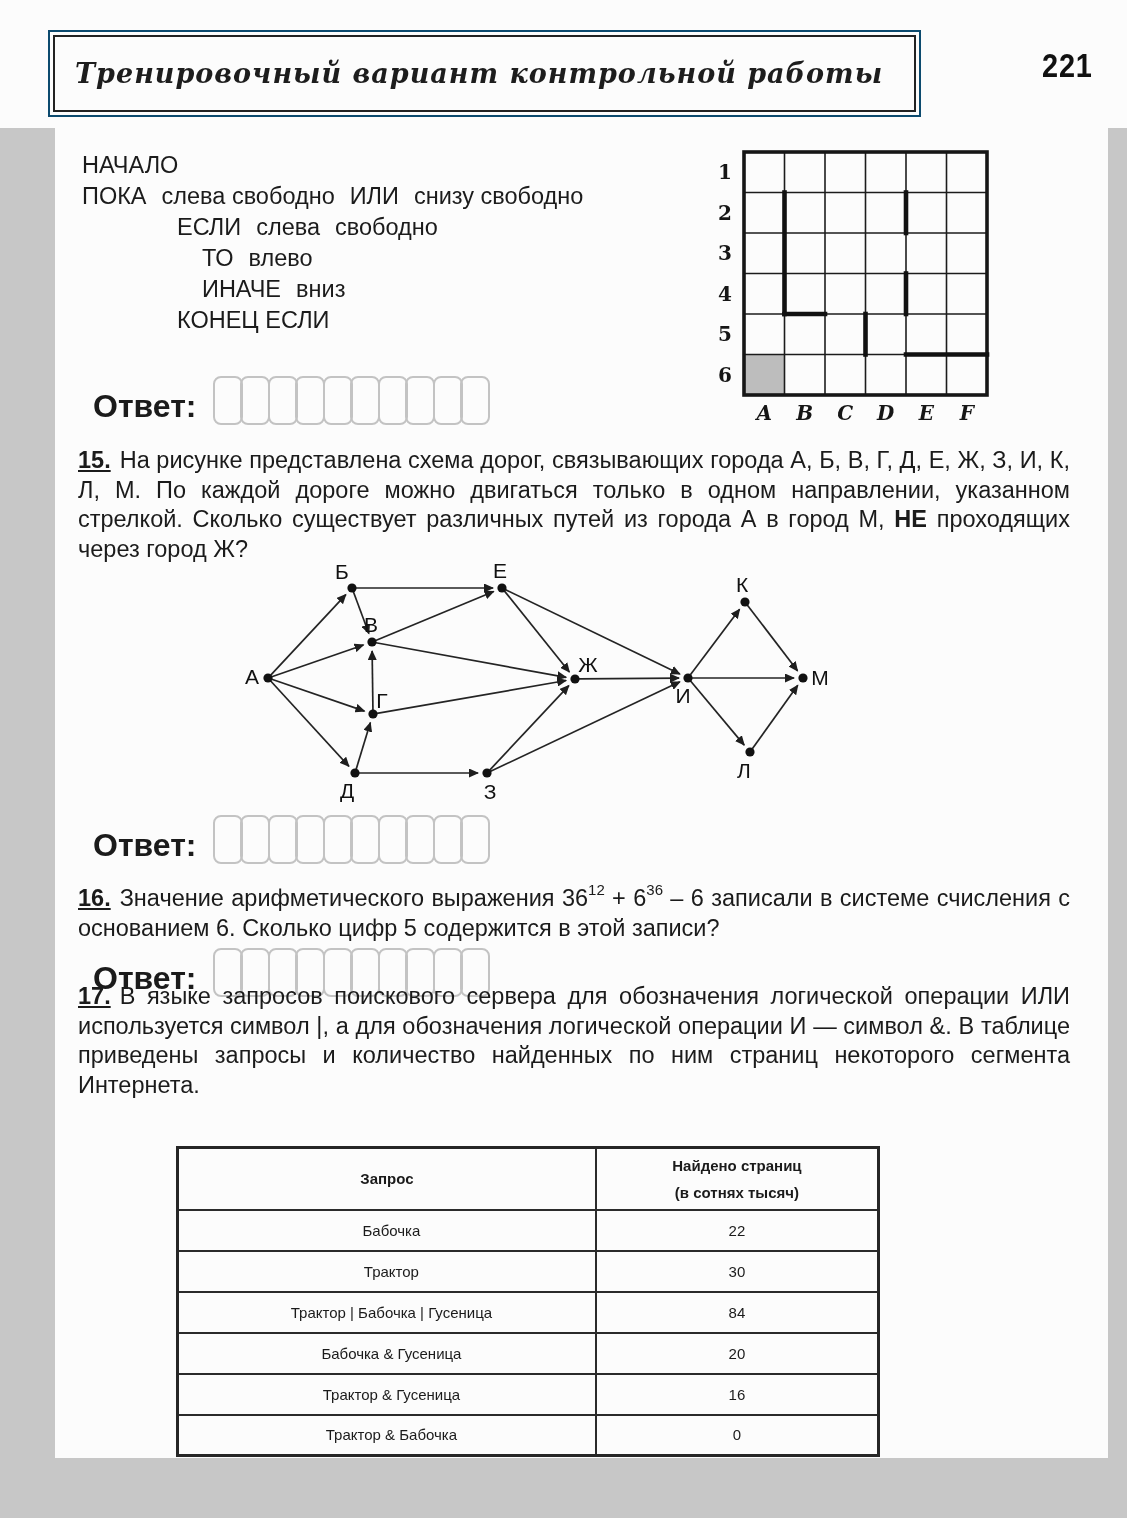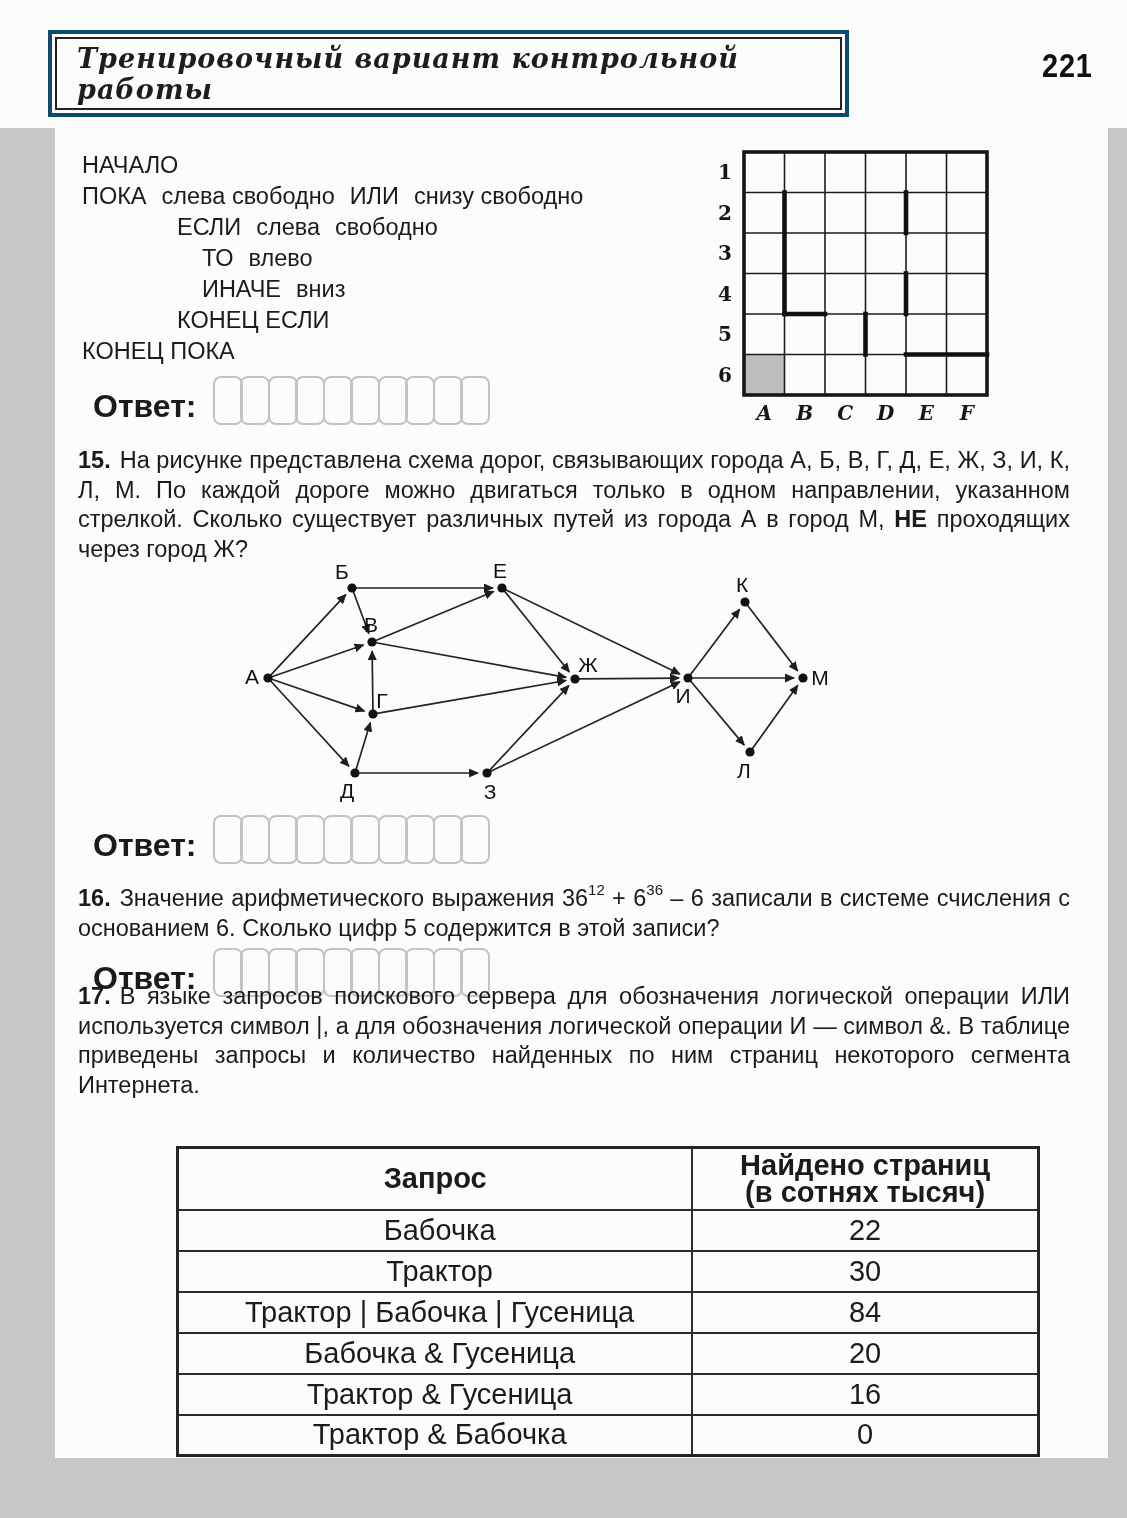--- a/index.html
+++ b/index.html
@@ -2,22 +2,22 @@
 <html><head>
 <meta charset="utf-8">
 <style>
   * { box-sizing: border-box; }
   body { margin: 0; background: #c9c9c9; font-family: "Liberation Sans", sans-serif; color: #1b1b1b; }
   .page { position: relative; width: 1127px; height: 1518px; background: #c7c7c7; overflow: hidden; }
   .band-top { position: absolute; left: 0; top: 0; width: 1127px; height: 128px; background: #fcfcfc; }
   .paper { position: absolute; left: 55px; top: 128px; width: 1053px; height: 1330px; background: #fcfcfc; }
 
   
-  .header-box { position: absolute; left: 48px; top: 30px; width: 801px; height: 87px;
-                border: 4px solid #0c4a6e; background: #fcfcfc; }
+  .header-box { position: absolute; left: 48px; top: 30px; width: 873px; height: 87px;
+                border: 2px solid #0c4a6e; background: #fcfcfc; }
   .header-box .inner { position: absolute; inset: 3px; border: 2px solid #222;
                        display: flex; align-items: center; padding-left: 20px; }
   .header-title { font-family: "DejaVu Serif", serif; font-style: italic; font-weight: bold;
                   font-size: 27px; letter-spacing: 1px; color: #1d1d1d; }
   .page-number { position: absolute; left: 1042px; top: 46px; font-size: 34px; font-weight: bold;
                  letter-spacing: 1px; color: #111; transform: scaleX(.85); transform-origin: left; }
 
   
   .algo { position: absolute; left: 82px; top: 150px; font-size: 23.5px; line-height: 31px; white-space: nowrap; }
   .algo-line.indent-1 { padding-left: 95px; }
@@ -30,33 +30,33 @@
   .answer-row { position: absolute; display: flex; align-items: flex-end; }
   .answer-label { font-weight: bold; font-size: 32px; margin-right: 16px; margin-bottom: 0px; }
   .answer-boxes { display: flex; }
   .answer-cell { width: 30px; height: 49px; border: 2.5px solid #c3c3c3; border-radius: 8px;
                  margin-left: -2.5px; background: transparent; }
   .answer-cell:first-child { margin-left: 0; }
 
   
   .prob { position: absolute; left: 78px; width: 992px; margin: 0; font-size: 23.5px;
           line-height: 29.5px; text-align: justify; }
-  .prob .num { font-weight: bold; margin-right: 9px; }
+  .prob .num { font-weight: bold; margin-right: 9px; text-decoration: underline; }
   .prob sup { font-size: 15px; line-height: 0; position: relative; top: -2px; margin-top: 33px; }
   #p15 { top: 446px; }
   #p16 { top: 884px; }
   #p17 { top: 982px; }
 
   
   #robot-grid { position: absolute; left: 712px; top: 144px; }
   #road-graph { position: absolute; left: 230px; top: 560px; }
 
   
-  .qtable { position: absolute; left: 176px; top: 1146px; width: 864px; border-collapse: collapse;
-            font-size: 29px; }
+  .qtable { position: absolute; left: 176px; top: 1146px; width: 704px; border-collapse: collapse;
+            font-size: 15px; }
   .qtable th, .qtable td { border: 2.5px solid #2b2b2b; }
   .qtable { border: 3px solid #262626; }
   .qtable th { height: 62px; font-weight: bold; text-align: center; line-height: 27px; }
   .qtable td { height: 41px; }
   .qtable td.q { padding-left: 10px; text-align: center; width: 446px; }
   .qtable td.v { text-align: center; width: 300px; }
 </style>
 </head>
 <body>
 
@@ -71,21 +71,20 @@
   </div>
   <div class="page-number">221</div>
 
   <div class="algo">
       <div class="algo-line indent-0"><span class="algo-part">НАЧАЛО</span></div>
       <div class="algo-line indent-0"><span class="algo-part">ПОКА</span><span class="algo-part b">слева свободно</span><span class="algo-part">ИЛИ</span><span class="algo-part b">снизу свободно</span></div>
       <div class="algo-line indent-1"><span class="algo-part">ЕСЛИ</span><span class="algo-part b">слева</span><span class="algo-part b">свободно</span></div>
       <div class="algo-line indent-2"><span class="algo-part">ТО</span><span class="algo-part b">влево</span></div>
       <div class="algo-line indent-2"><span class="algo-part">ИНАЧЕ</span><span class="algo-part b">вниз</span></div>
       <div class="algo-line indent-1"><span class="algo-part">КОНЕЦ ЕСЛИ</span></div>
-      <div class="algo-line indent-0"><span class="algo-part">КОНЕЦ ПОКА</span></div>
     </div>
   <svg id="robot-grid" width="296" height="292">
       <rect x="32" y="210.5" width="40.5" height="40.5" fill="#bdbdbd"></rect>
       <line x1="72.5" y1="8" x2="72.5" y2="251" stroke="#1c1c1c" stroke-width="1.6"></line>
       <line x1="32" y1="48.5" x2="275" y2="48.5" stroke="#1c1c1c" stroke-width="1.6"></line>
       <line x1="113" y1="8" x2="113" y2="251" stroke="#1c1c1c" stroke-width="1.6"></line>
       <line x1="32" y1="89" x2="275" y2="89" stroke="#1c1c1c" stroke-width="1.6"></line>
       <line x1="153.5" y1="8" x2="153.5" y2="251" stroke="#1c1c1c" stroke-width="1.6"></line>
       <line x1="32" y1="129.5" x2="275" y2="129.5" stroke="#1c1c1c" stroke-width="1.6"></line>
       <line x1="194" y1="8" x2="194" y2="251" stroke="#1c1c1c" stroke-width="1.6"></line>

